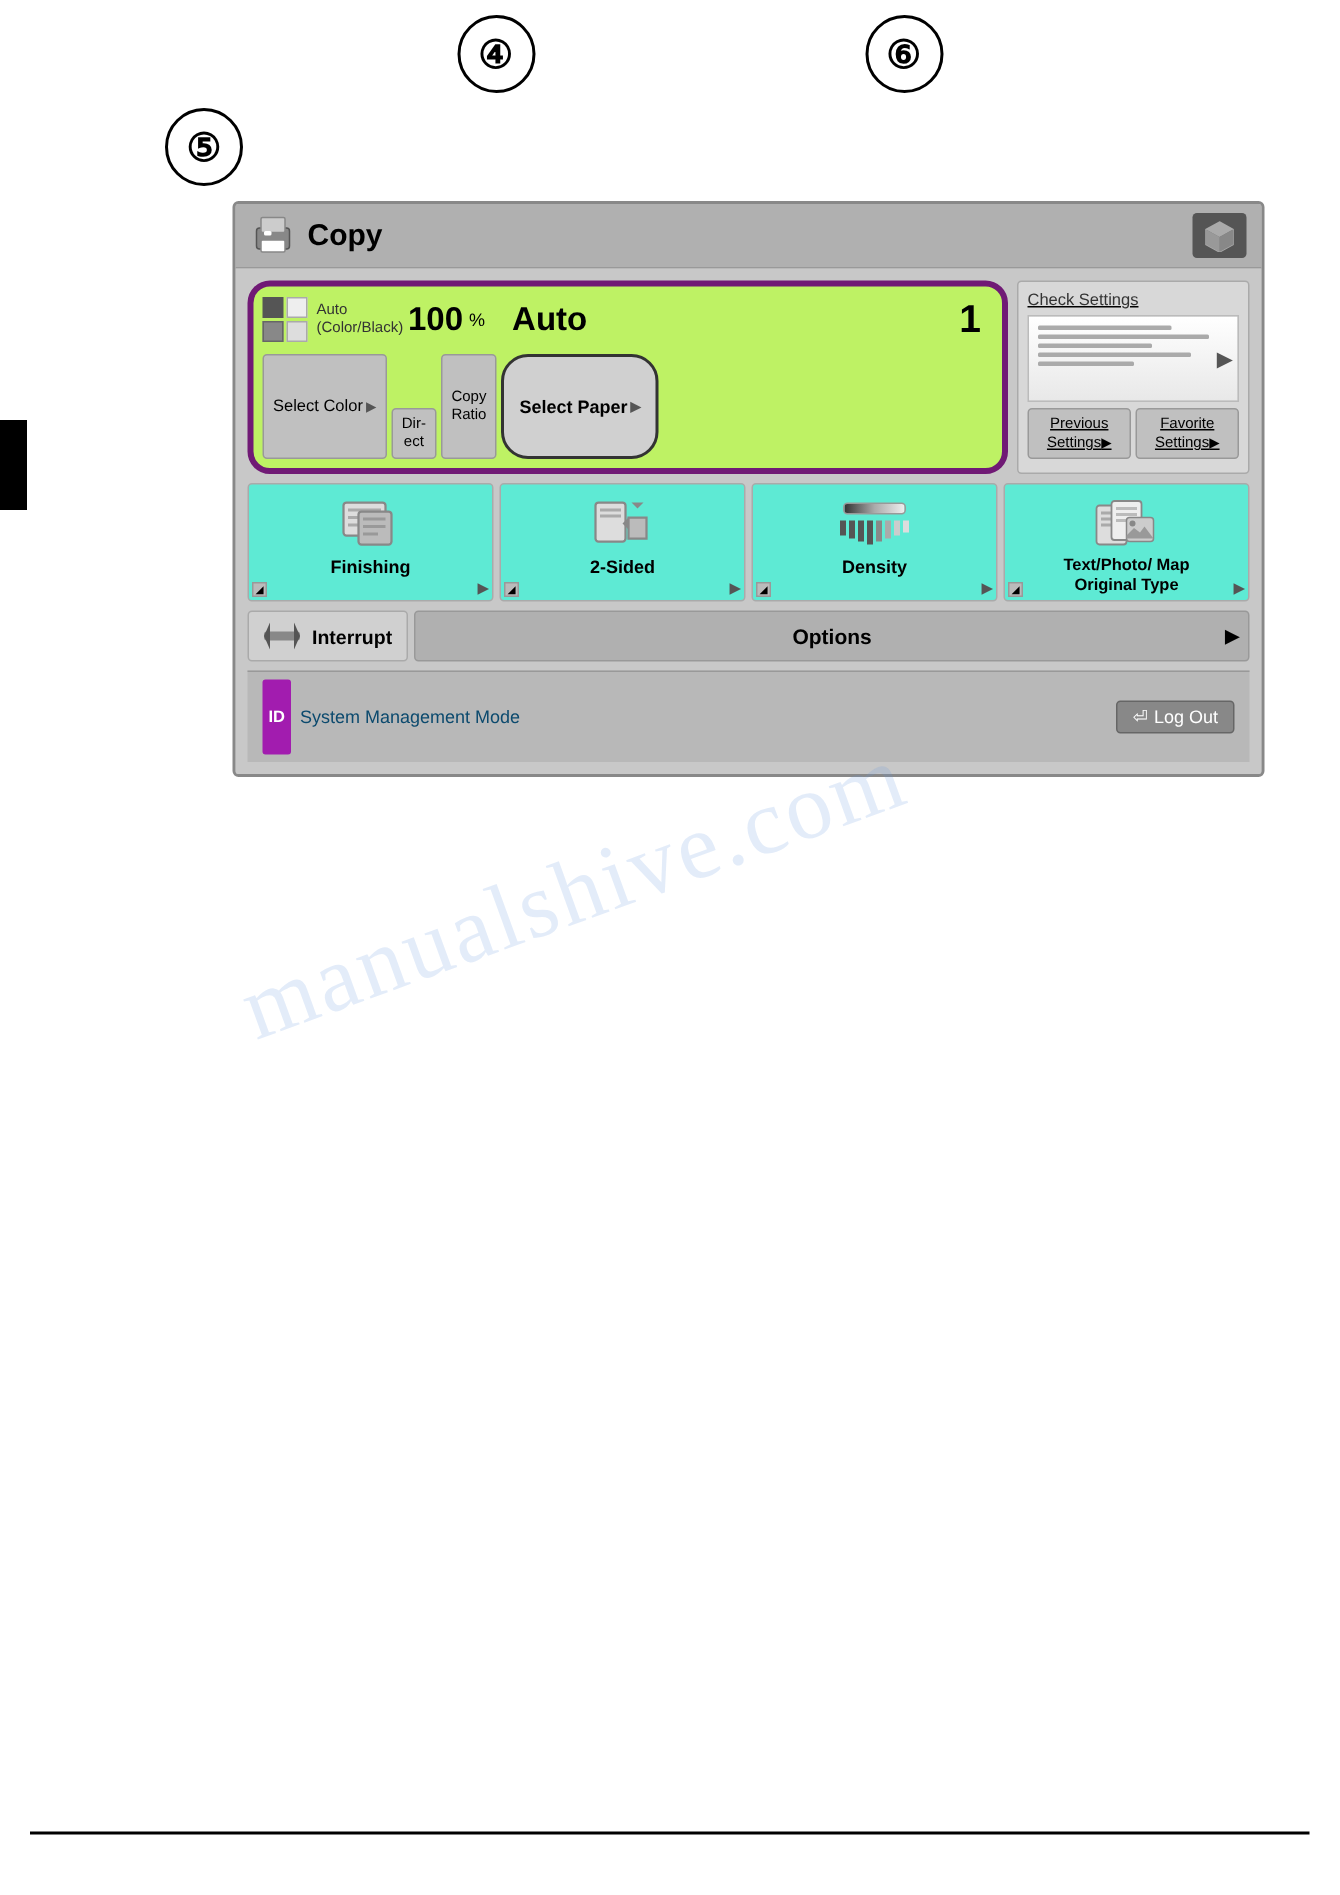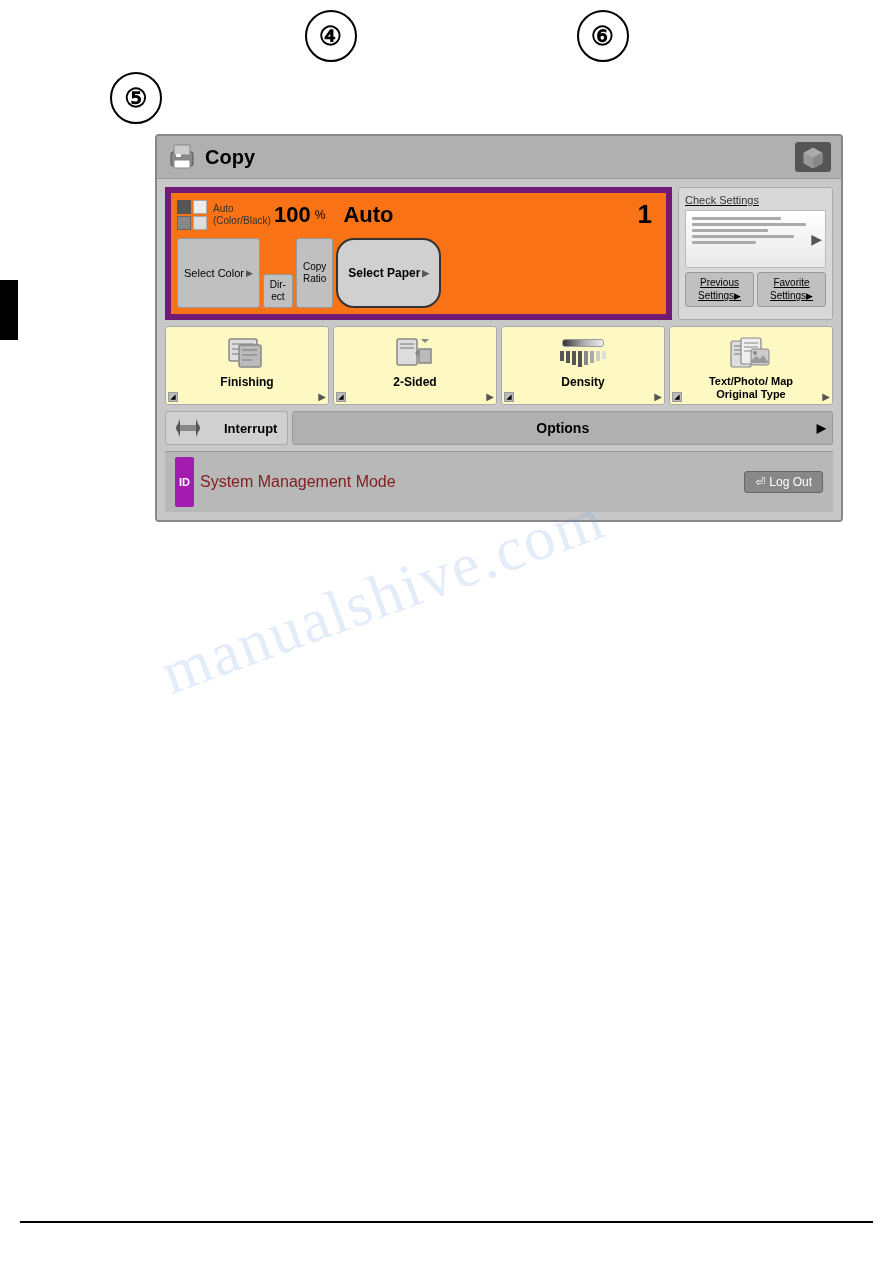--- a/index.html
+++ b/index.html
@@ -117,23 +117,23 @@
     
     .top-controls {
       display: flex;
       gap: 6px;
       margin-bottom: 6px;
     }
 
     
     .left-controls {
       flex: 1;
-      background: #f97316;
-      border: 6px solid #701a75;
-      border-radius: 0;
+      background: #bef264;
+      border: 4px solid #701a75;
+      border-radius: 15px;
       padding: 6px;
     }
     .color-square-bw {
       width: 14px;
       height: 14px;
       background: #555;
     }
     .color-square-w {
       width: 14px;
       height: 14px;
@@ -284,21 +284,21 @@
     }
 
     
     .feature-buttons {
       display: flex;
       gap: 4px;
       margin-bottom: 6px;
     }
     .feature-btn {
       flex: 1;
-      background: #fef9c3;
+      background: #5eead4;
       border: 1px solid #aaa;
       border-radius: 3px;
       padding: 8px 4px 4px 4px;
       text-align: center;
       cursor: pointer;
       position: relative;
     }
     .feature-btn-icon {
       width: 44px;
       height: 36px;
@@ -353,21 +353,21 @@
       margin-bottom: 6px;
       align-items: stretch;
     }
     .interrupt-btn {
       background: #d0d0d0;
       border: 1px solid #aaa;
       border-radius: 3px;
       padding: 6px 10px;
       display: flex;
       align-items: center;
-      gap: 24px;
+      gap: 8px;
       cursor: pointer;
       flex: 0 0 auto;
     }
     .interrupt-label {
       font-size: 13px;
       font-weight: bold;
     }
     .options-btn {
       flex: 1;
       background: #b0b0b0;
@@ -404,22 +404,22 @@
     }
     .system-id-badge {
       background: #a21caf;
       color: #fff;
       font-size: 11px;
       font-weight: bold;
       padding: 19px 4px;
       border-radius: 2px;
     }
     .system-label {
-      font-size: 16px;
-      color: #7f1d1d;
+      font-size: 12px;
+      color: #0c4a6e;
     }
     .logout-btn {
       background: #888;
       color: #fff;
       border: 1px solid #666;
       border-radius: 3px;
       padding: 3px 10px;
       font-size: 12px;
       cursor: pointer;
       display: flex;

